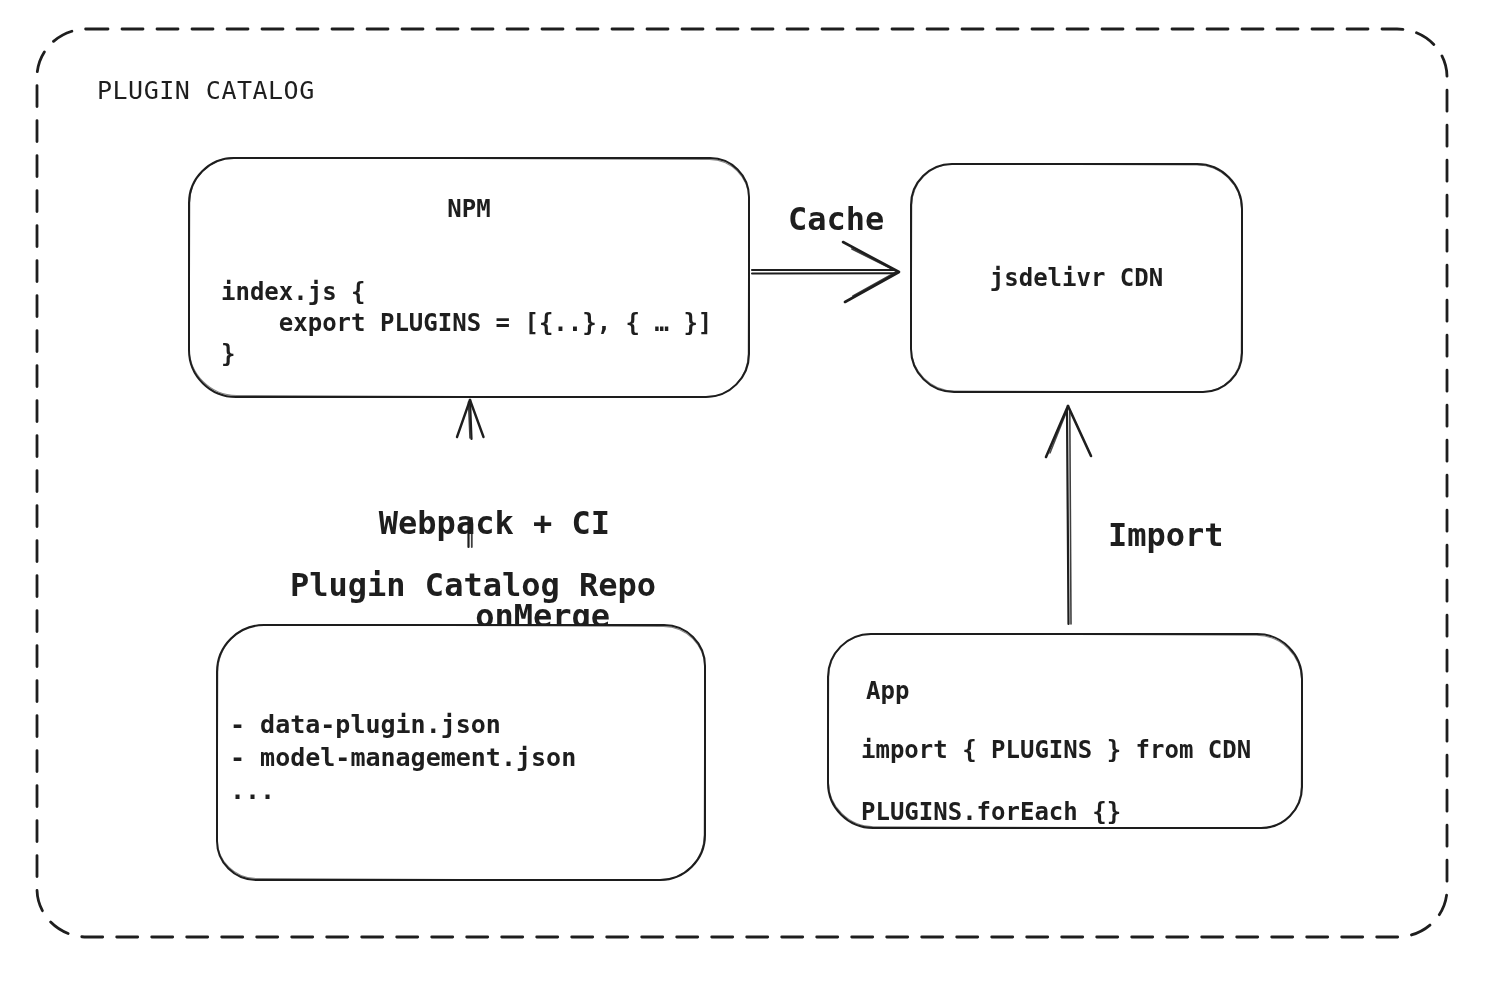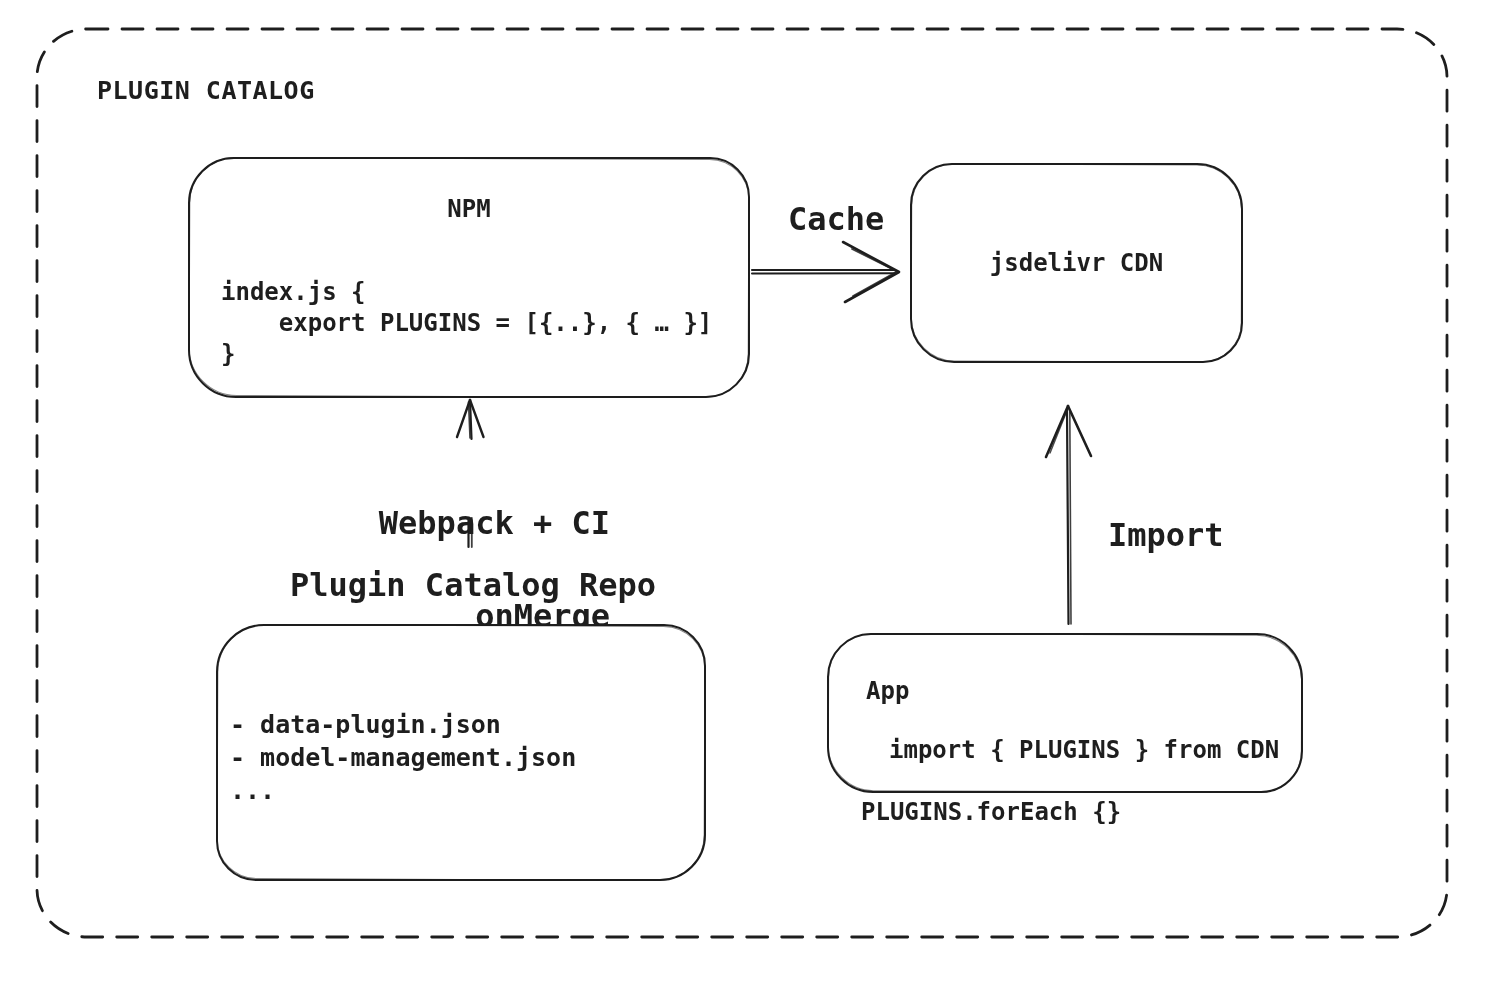--- a/index.html
+++ b/index.html
@@ -24,21 +24,21 @@
     inset: 0;
     width: 1506px;
     height: 1002px;
     pointer-events: none;
   }
   .frame-title {
     position: absolute;
     left: 97px;
     top: 76px;
     font-size: 25px;
-    font-weight: 700;
+    font-weight: 400;
     letter-spacing: 0.5px;
     white-space: pre;
   }
   .node {
     position: absolute;
     background: var(--bg);
     border: 2.4px solid var(--stroke);
     padding-left: 44px;
   }
   
@@ -46,23 +46,23 @@
     content: "";
     position: absolute;
     inset: -1px;
     border: 1.1px solid var(--stroke);
     border-radius: inherit;
     opacity: 0.55;
     transform: rotate(0.25deg);
     pointer-events: none;
   }
   .node-npm    { left: 188px; top: 157px; width: 562px; height: 241px; border-radius: 46px 40px 44px 48px; }
-  .node-cdn    { left: 910px; top: 163px; width: 333px; height: 200px; border-radius: 42px 46px 40px 44px; text-decoration: underline; }
+  .node-cdn    { left: 910px; top: 163px; width: 333px; height: 230px; border-radius: 42px 46px 40px 44px; text-decoration: underline; }
   .node-repo   { left: 216px; top: 624px; width: 490px; height: 257px; border-radius: 48px 42px 46px 40px; }
-  .node-app    { left: 827px; top: 633px; width: 476px; height: 160px; border-radius: 44px 46px 42px 46px; }
+  .node-app    { left: 827px; top: 633px; width: 476px; height: 196px; border-radius: 44px 46px 42px 46px; }
 
   .node-title-center {
     position: absolute;
     left: 0; right: 0;
     text-align: center;
     font-size: 24px;
     font-weight: 600;
     white-space: pre;
   }
   .node-npm .node-title-center { top: 36px; }
@@ -101,21 +101,20 @@
     font-weight: 600;
     white-space: pre;
   }
   .app-line1 {
     position: absolute;
     left: 32px;
     top: 101px;
     font-size: 24px;
     font-weight: 600;
     white-space: pre;
-    margin-left: 28px;
   }
   .app-line2 {
     position: absolute;
     left: 32px;
     top: 163px;
     font-size: 24px;
     font-weight: 600;
     white-space: pre;
   }
   .edge-label {

